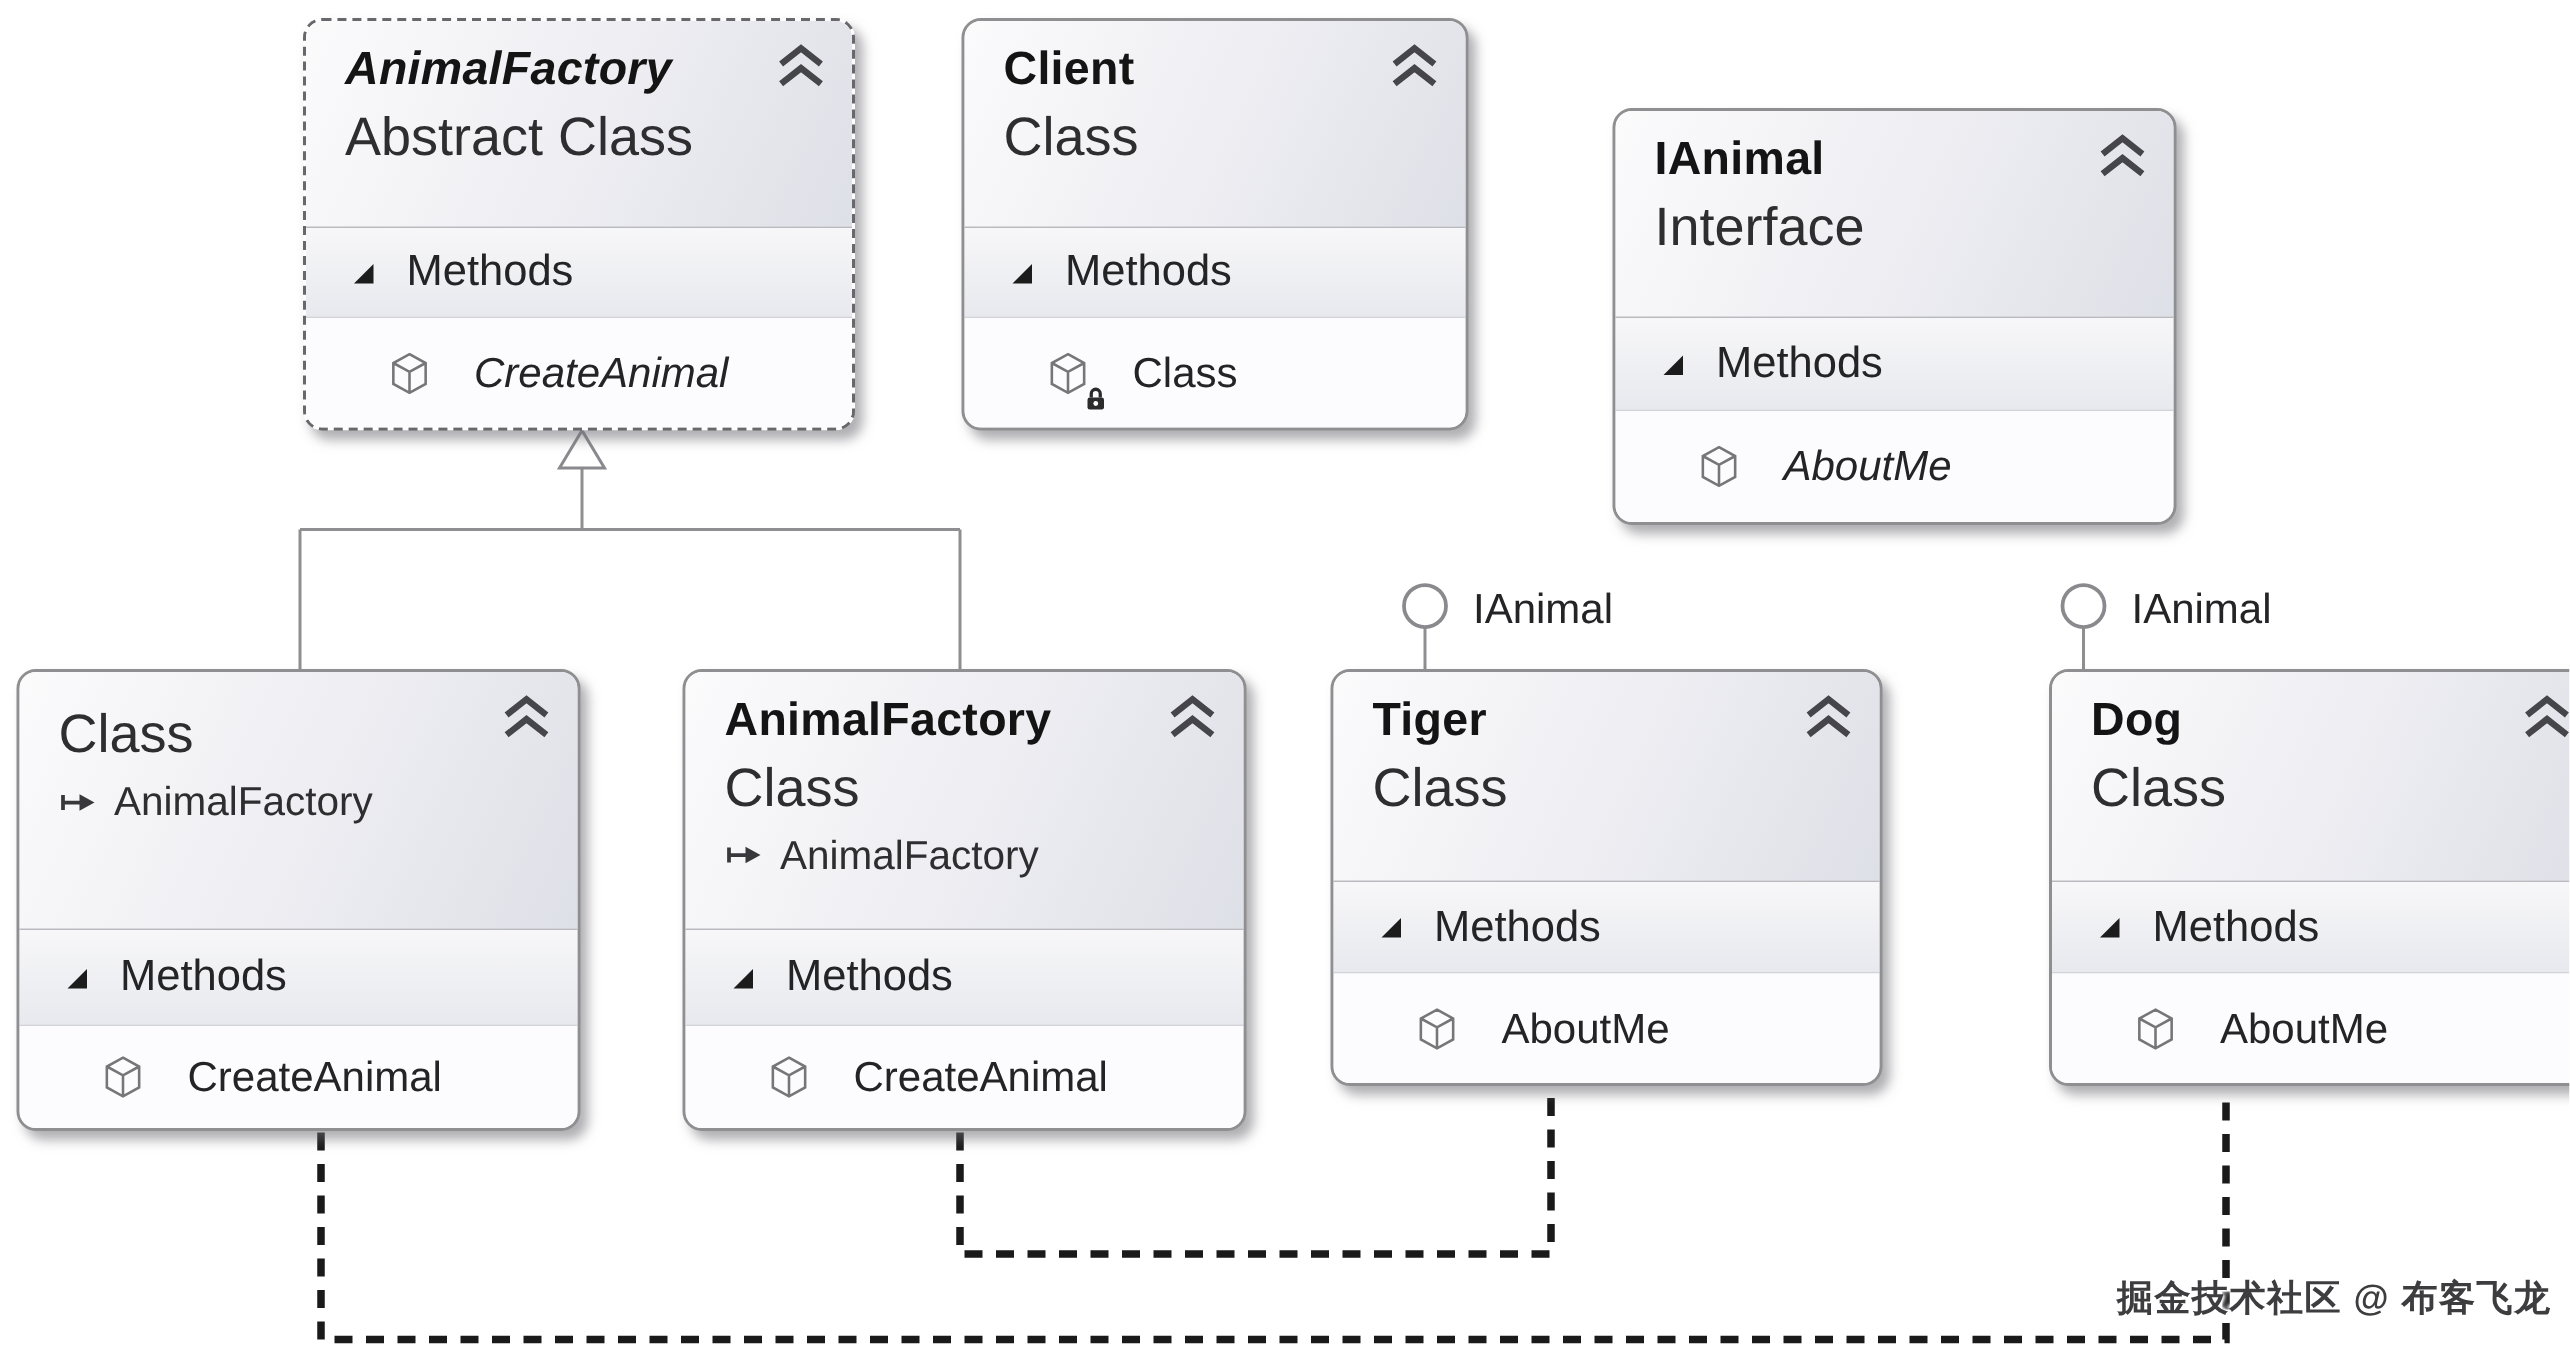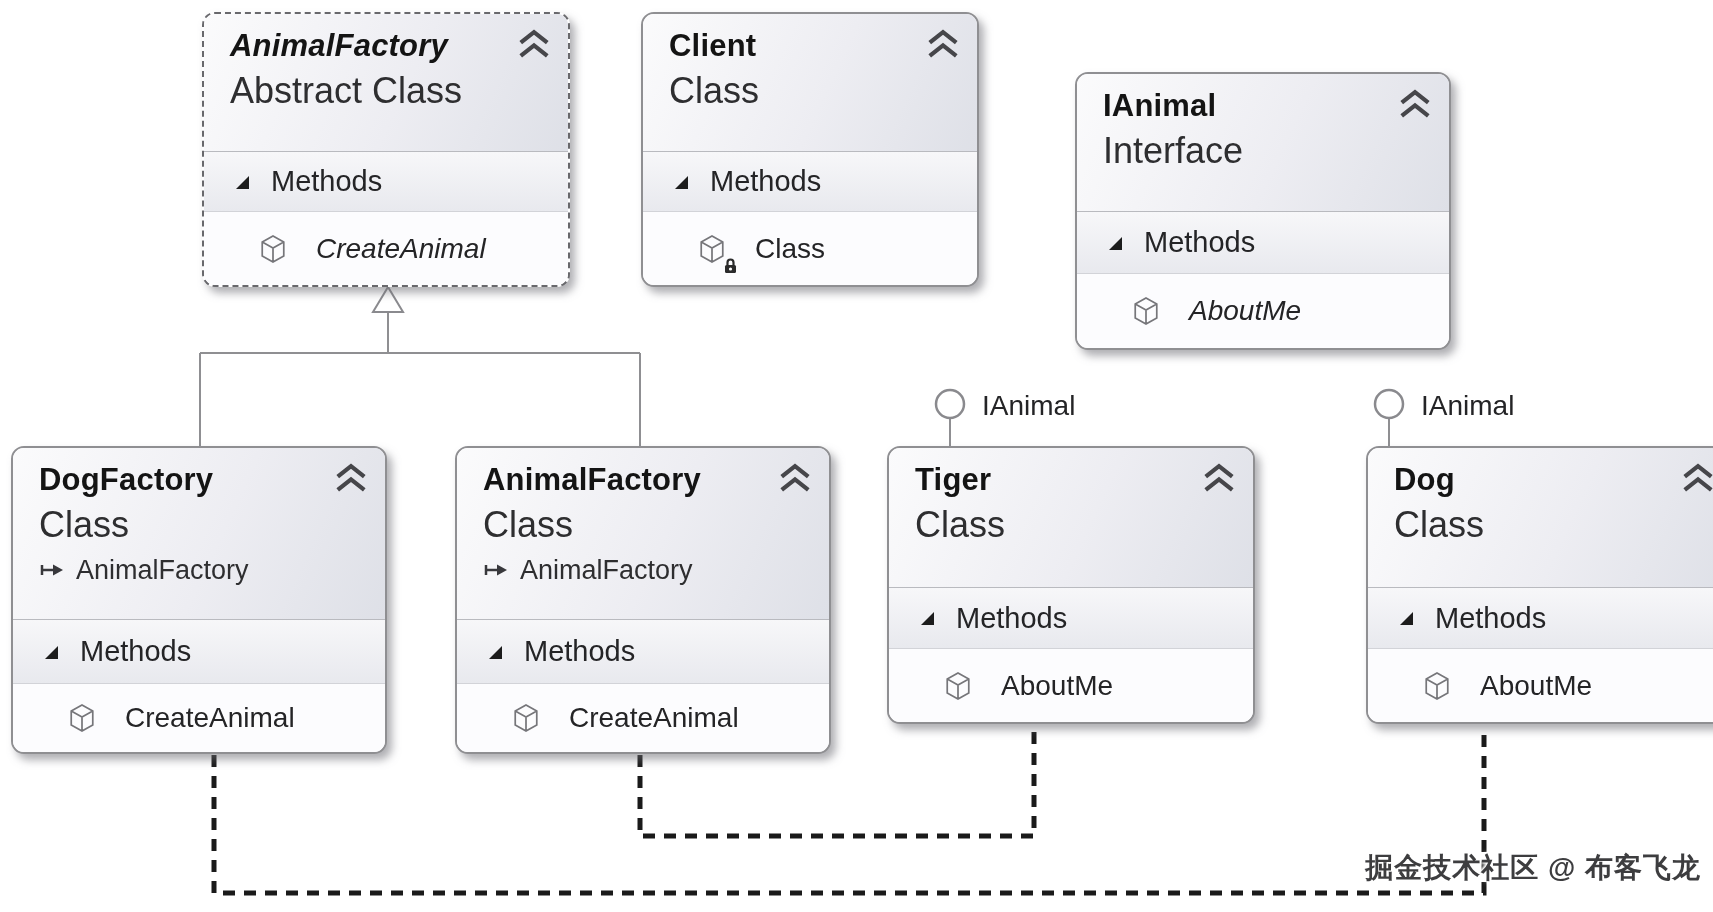--- a/index.html
+++ b/index.html
@@ -41,21 +41,21 @@
     padding-left:56px;font-size:28px;color:#242426;background:#fcfcfe;
   }
   .method-name.italic{font-style:italic;}
   .cube-wrap{position:relative;display:inline-flex;}
   .lock{position:absolute;right:-13px;bottom:-11px;}
 
   
   .lollipop-label{position:absolute;font-size:28px;color:#242426;}
   .watermark{
     position:absolute;top:849px;right:12px;
-    font-size:28px;font-weight:bold;color:#3d3d3f;letter-spacing:1px;
+    font-size:24px;font-weight:bold;color:#3d3d3f;letter-spacing:1px;
     text-shadow:0 0 3px #fff,1px 1px 2px #fff,-1px -1px 2px #fff,0 0 6px #fff;
   }
 </style>
 </head>
 <body>
 
 <div class="stage">
 
   <svg class="connector-layer" viewBox="0 0 1713 912">
 
@@ -143,21 +143,20 @@
     <div class="method-row">
       <svg width="26" height="28" viewBox="0 0 24 26">
         <path d="M12,1 L22,6.5 L22,19.5 L12,25 L2,19.5 L2,6.5 Z M2,6.5 L12,12 L22,6.5 M12,12 L12,25" stroke="#76767a" stroke-width="1.6" fill="none"></path>
       </svg>
       <span class="method-name italic">AboutMe</span>
     </div>
   </div>
 
   <div class="uml-box" style="left:11px;top:446px;width:376px;height:308px;">
     <div class="box-header" style="height:172px;">
-      <div class="box-title">DogFactory</div>
       <div class="box-stereotype">Class</div>
       <div class="base-row">
         <svg width="26" height="18" viewBox="0 0 26 18">
           <path d="M3,4 L3,14 M3,9 L15,9" stroke="#38383c" stroke-width="2.5" fill="none"></path>
           <polygon points="14,3.5 24,9 14,14.5" fill="#38383c"></polygon>
         </svg>
         <span>AnimalFactory</span>
       </div>
       <svg class="chevron" width="36" height="31" viewBox="0 0 38 32">
         <polyline points="5,14 19,3 33,14" stroke="#46464a" stroke-width="4.5" fill="none"></polyline>

